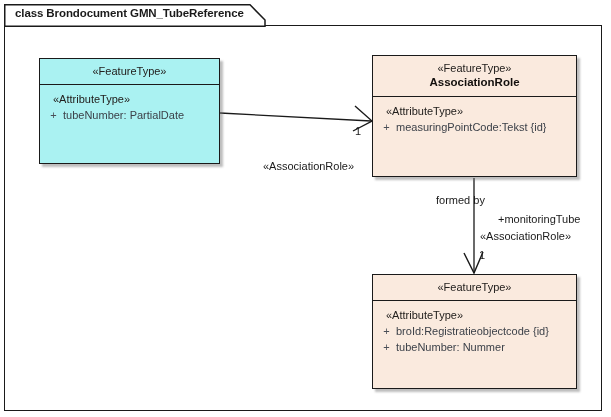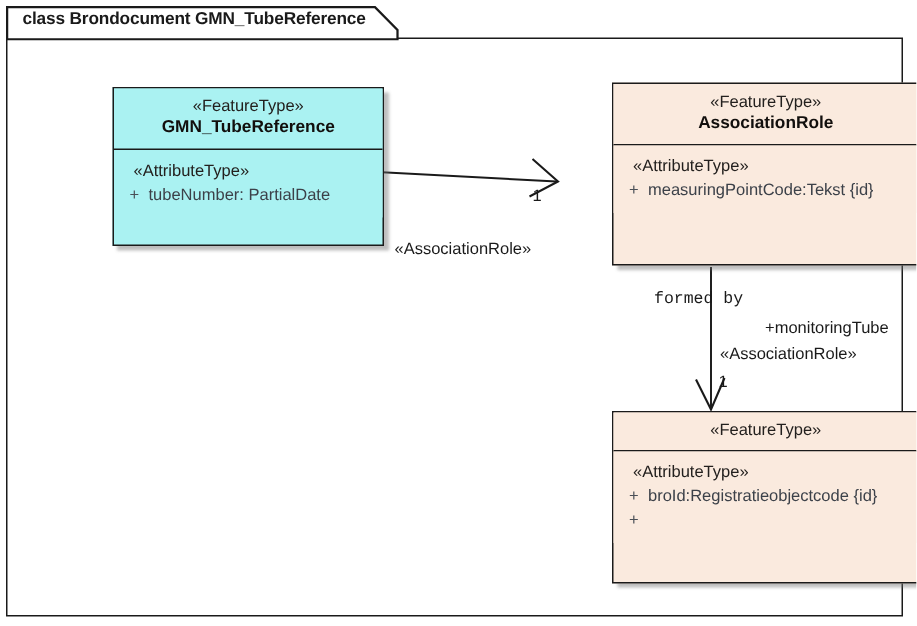--- a/index.html
+++ b/index.html
@@ -57,21 +57,20 @@
     letter-spacing: -0.1px;
   }
 
   
   .uml-class {
     position: absolute;
     box-sizing: border-box;
     border: 1.4px solid #1a1a1a;
     z-index: 3;
     box-shadow: 3px 3px 2px rgba(110,110,110,0.45);
-    margin-left: 36px;
   }
   .uml-class .hdr {
     box-sizing: border-box;
     border-bottom: 1.8px solid #1a1a1a;
     padding: 5px 6px 6px 6px;
     text-align: center;
   }
   .uml-class .stereo {
     font-size: 11px;
     color: #23201e;
@@ -179,29 +178,28 @@
 
     <g>
       <line x1="474" y1="178" x2="474" y2="273" stroke="#1a1a1a" stroke-width="1.3"></line>
       <polyline points="464,253 474,273 483,252" fill="none" stroke="#1a1a1a" stroke-width="1.4"></polyline>
     </g>
   </svg>
 
   <div class="conn-label mult" style="left:355px; top:124px;">1</div>
   <div class="conn-label" style="left:263px; top:159px;">«AssociationRole»</div>
 
-  <div class="conn-label" style="left:436px; top:193px;font-family:Liberation Mono, monospace;">formed by</div>
-  <div class="conn-label" style="left:510px; top:212px;">+monitoringTube</div>
+  <div class="conn-label" style="left:436px; top:193px;">formed by</div>
+  <div class="conn-label" style="left:498px; top:212px;">+monitoringTube</div>
   <div class="conn-label" style="left:480px; top:229px; max-width:131px; overflow:hidden;">«AssociationRole»</div>
   <div class="conn-label mult" style="left:479px; top:248px;">1</div>
 
   <div class="uml-class" id="cls-gmn">
     <div class="hdr">
       <div class="stereo">«FeatureType»</div>
-      <div class="cname">GMN_TubeReference</div>
     </div>
     <div class="compartment">
       <div class="stereo-left">«AttributeType»</div>
       <div class="attr-row">
         <span class="vis">+</span>
         <span class="sig">tubeNumber: PartialDate</span>
       </div>
     </div>
   </div>
 
@@ -224,17 +222,18 @@
       <div class="stereo">«FeatureType»</div>
     </div>
     <div class="compartment">
       <div class="stereo-left">«AttributeType»</div>
       <div class="attr-row">
         <span class="vis">+</span>
         <span class="sig">broId:Registratieobjectcode {id}</span>
       </div>
       <div class="attr-row">
         <span class="vis">+</span>
+        <span class="sig">tubeNumber: Nummer</span>
       </div>
     </div>
   </div>
 
 </div>
 
 </body></html>

